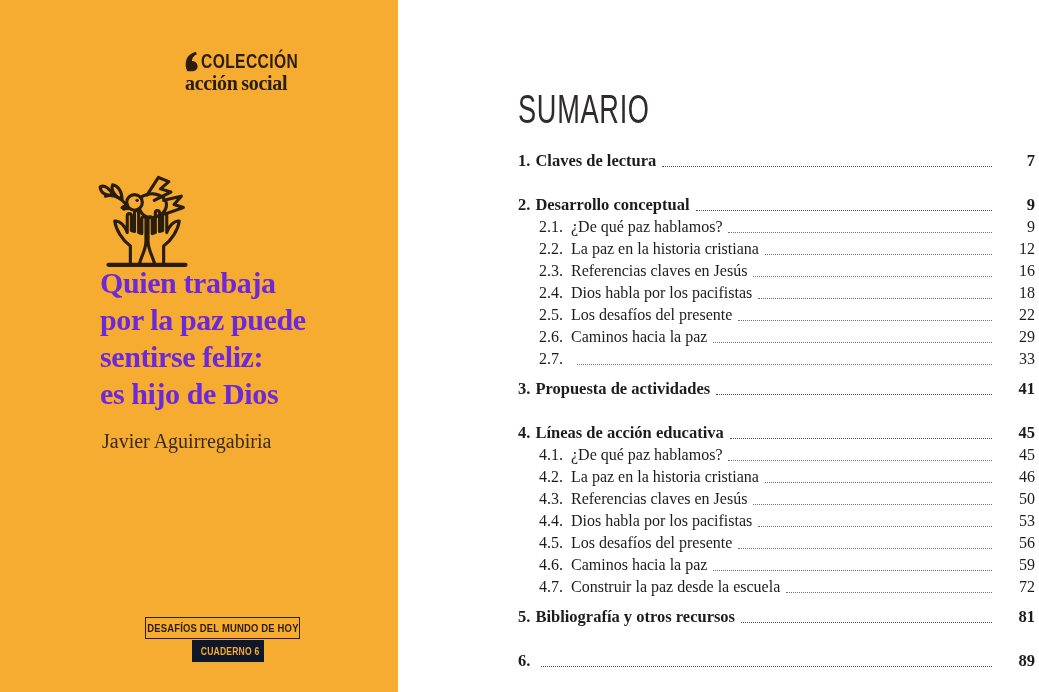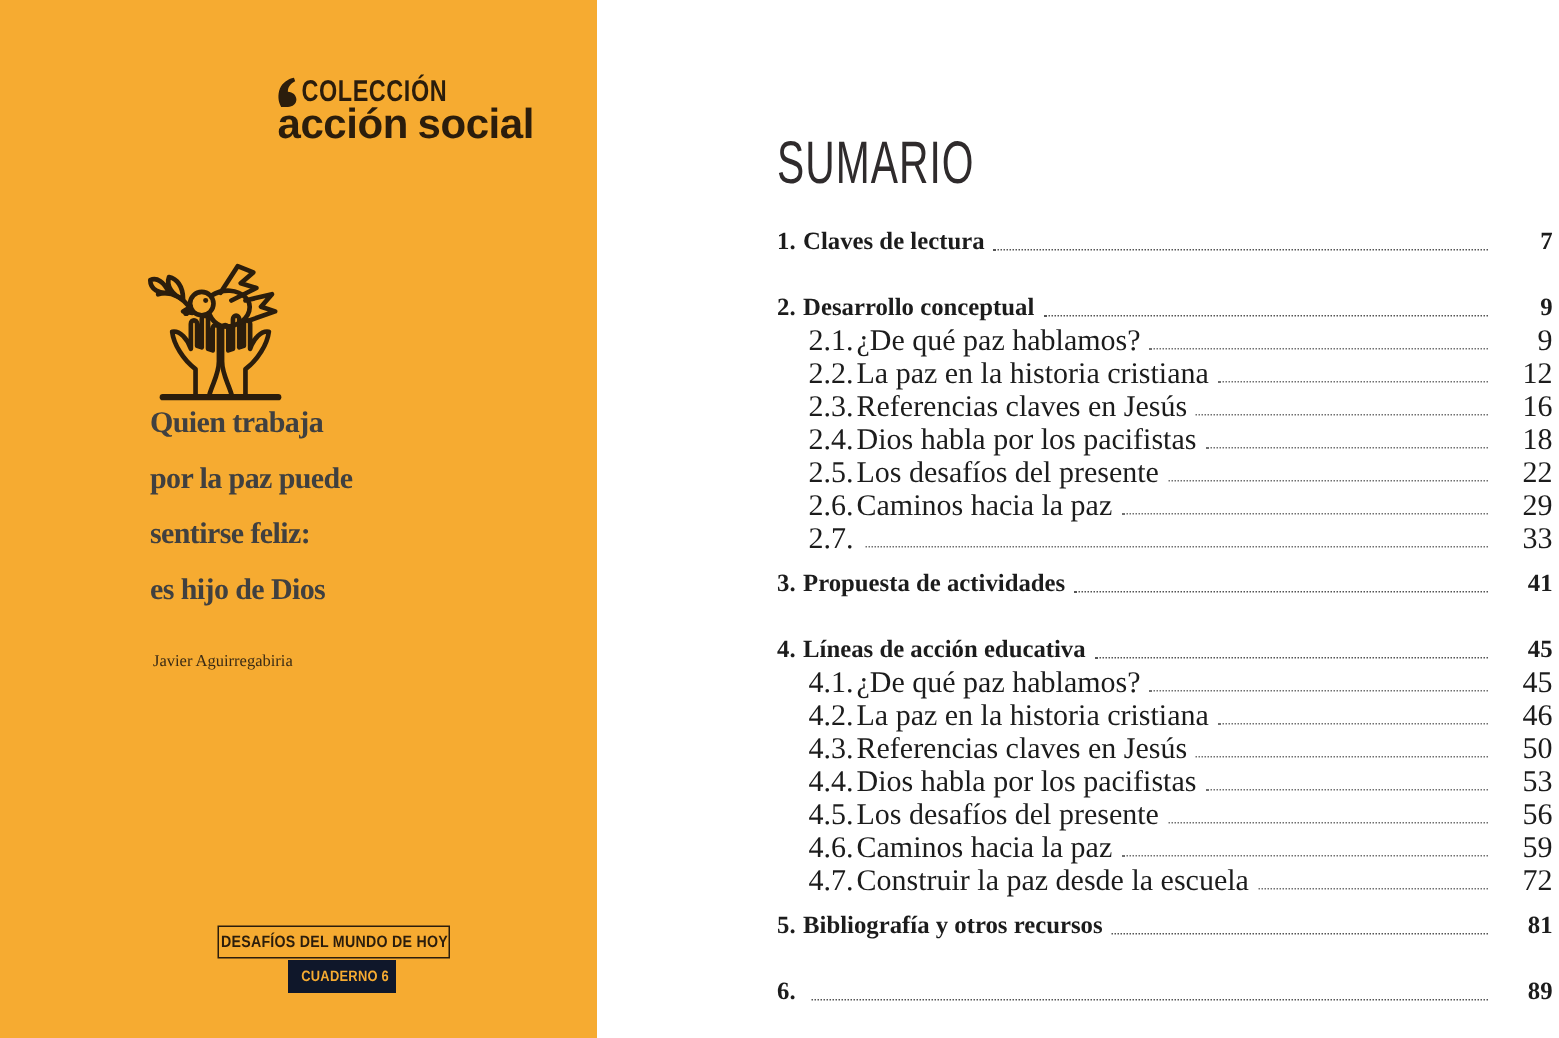--- a/index.html
+++ b/index.html
@@ -14,32 +14,32 @@
   }
   .brand{position:absolute;left:185px;top:50px;color:#2B1D0C;}
   .brand-line1{display:flex;align-items:flex-start;}
   .quote-icon{width:13px;height:21px;margin-right:3px;margin-top:1px;}
   .brand-text1{
     font-family:"Liberation Sans",sans-serif;font-weight:700;font-size:20px;
     letter-spacing:.5px;transform:scaleX(.78);transform-origin:left top;
     white-space:nowrap;line-height:22px;
   }
   .brand-text2{
-    font-family:Liberation Sans, sans-serif;font-weight:700;font-size:28px;
+    font-family:Liberation Serif, serif;font-weight:700;font-size:20px;
     line-height:22px;letter-spacing:-.3px;word-spacing:-1px;white-space:nowrap;
   }
   .peace-icon{position:absolute;left:95px;top:166px;width:104px;height:104px;}
   .cover-title{
     position:absolute;left:100px;top:264px;
-    font-weight:700;font-size:20px;line-height:37px;letter-spacing:-.4px;
-    color:#404040;white-space:nowrap;
+    font-weight:700;font-size:30px;line-height:37px;letter-spacing:-.4px;
+    color:#6d28d9;white-space:nowrap;
   }
   .cover-author{
     position:absolute;left:102px;top:429px;
-    font-size:11px;line-height:24px;color:#3A2B15;text-align:right;
+    font-size:20px;line-height:24px;color:#3A2B15;text-align:right;
   }
   .badge-series{
     position:absolute;left:145px;top:617px;width:155px;height:22px;
     border:1.5px solid #2B1D0C;box-sizing:border-box;
     display:flex;align-items:center;justify-content:center;
     color:#2B1D0C;
   }
   .badge-series span,.badge-issue span{
     font-family:"Liberation Sans",sans-serif;font-weight:700;font-size:11px;
     letter-spacing:.2px;transform:scaleX(.86);transform-origin:center;
@@ -53,21 +53,21 @@
   .badge-issue span{font-size:10px;}
   
   .page{position:absolute;left:488px;top:0;width:569px;height:574px;background:#ffffff;}
   .page-heading{
     position:absolute;left:30px;top:88px;
     font-family:"Liberation Sans","DejaVu Sans",sans-serif;font-weight:400;
     font-size:40px;line-height:42px;letter-spacing:1px;color:#2F2B2C;
     transform:scaleX(.68);transform-origin:left top;white-space:nowrap;
   }
   .toc{position:absolute;left:30px;top:150px;width:517px;color:#1C1C1C;}
-  .row{display:flex;height:22px;font-size:20px;line-height:22px;}
+  .row{display:flex;height:22px;font-size:16px;line-height:22px;}
   .row.top{font-weight:700;font-size:16.5px;}
   .row.sub{padding-left:21px;}
   .row.gap-lg{margin-top:22px;}
   .row.gap-sm{margin-top:8px;}
   .num{white-space:nowrap;margin-right:5px;}
   .sub .num{width:30px;margin-right:2px;}
   .label{white-space:nowrap;}
   .leader{
     flex:1;border-bottom:1.5px dotted #707070;
     align-self:flex-end;margin:0 9px 5px 6px;min-width:20px;

